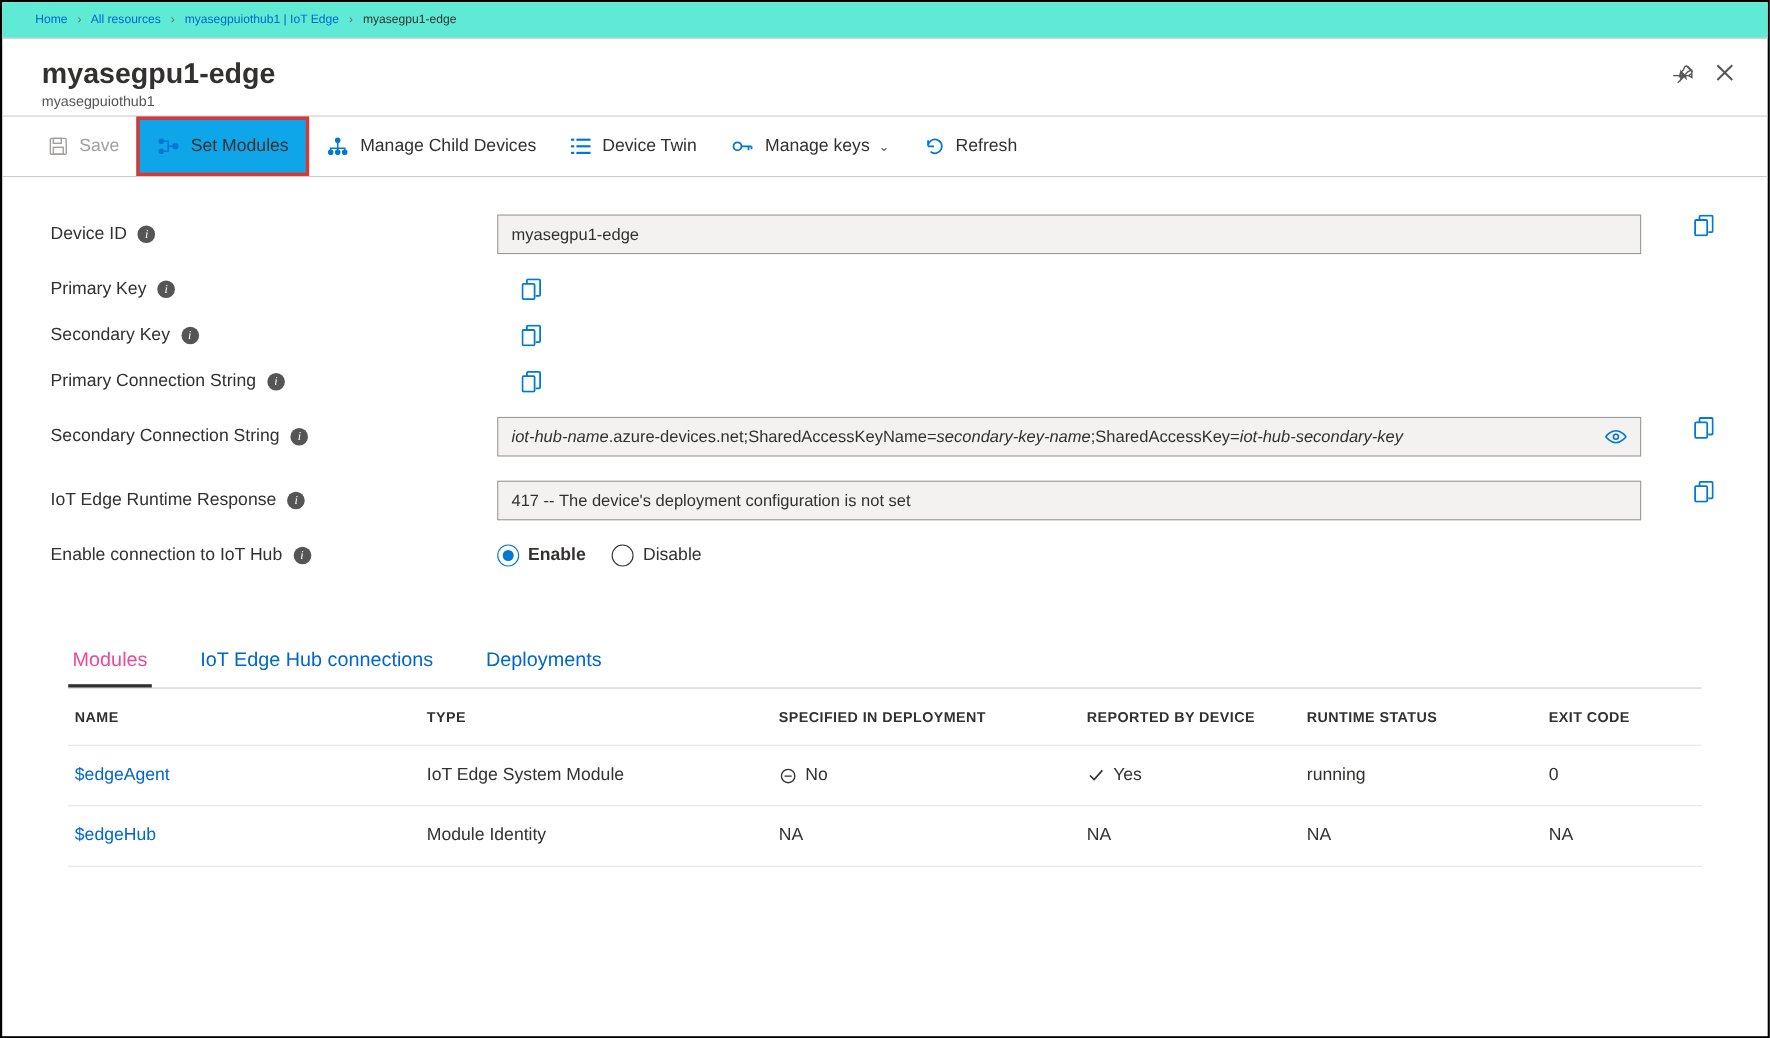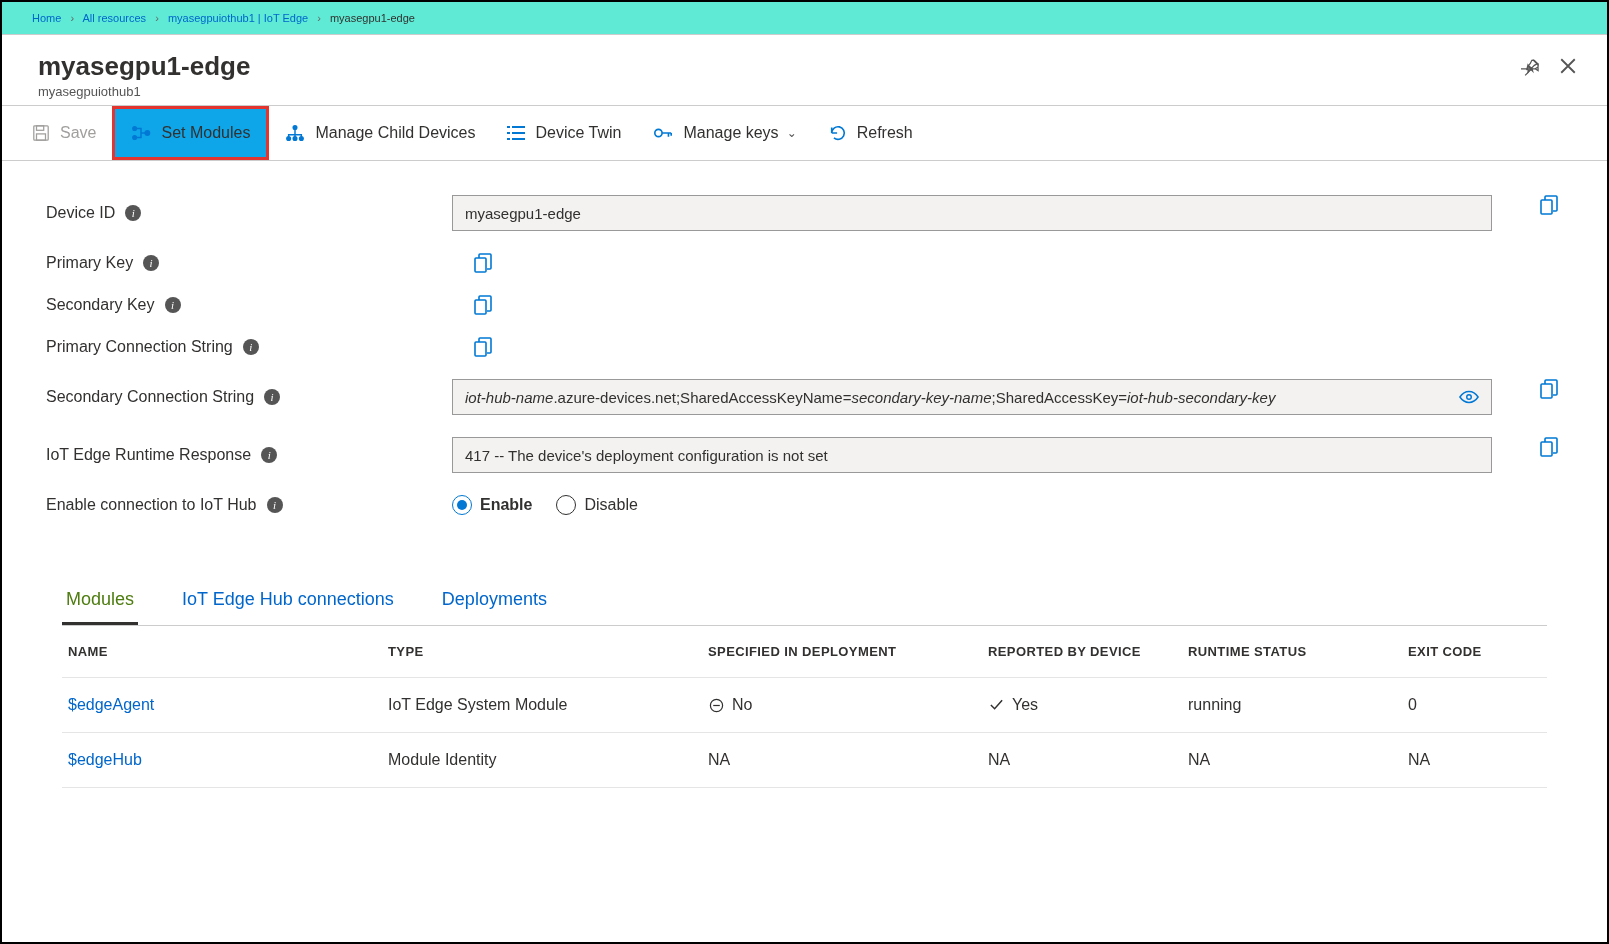--- a/index.html
+++ b/index.html
@@ -13,21 +13,21 @@
   .breadcrumb .current { color: #323130; }
 
   
   .header { padding: 16px 30px 6px 36px; display: flex; justify-content: space-between; align-items: flex-start; }
   .header h1 { font-size: 26px; font-weight: 600; }
   .header .sub { font-size: 13px; color: #555; margin-top: 2px; }
   .header-actions { display: flex; gap: 18px; font-size: 20px; color: #555; padding-top: 6px; }
   .header-actions span { cursor: pointer; }
 
   
-  .toolbar { display: flex; align-items: center; border-top: 1px solid #ccc; border-bottom: 1px solid #ccc; padding: 0 14px; height: 56px; gap: 0; }
+  .toolbar { display: flex; align-items: center; border-top: 1px solid #ccc; border-bottom: 1px solid #ccc; padding: 0 26px; height: 56px; gap: 0; }
   .tbtn { display: flex; align-items: center; gap: 10px; padding: 0 16px; height: 100%; cursor: pointer; font-size: 16px; color: #323130; }
   .tbtn.disabled { color: #a19f9d; cursor: default; }
   .tbtn.highlight { border: 3px solid #e3342f; background: #0ea5e9; }
   .tbtn .ticon { color: #0078d4; font-size: 18px; display: inline-flex; }
   .tbtn.disabled .ticon { color: #a19f9d; }
   .tbtn .chev { font-size: 12px; color: #555; margin-left: -2px; }
 
   
   .props { padding: 34px 44px 10px 44px; }
   .prow { display: flex; margin-bottom: 22px; gap: 26px; }
@@ -41,21 +41,21 @@
 
   .radio-row { display: flex; gap: 24px; align-items: center; }
   .radio { width: 20px; height: 20px; border: 1.5px solid #323130; border-radius: 50%; display: inline-flex; align-items: center; justify-content: center; margin-right: 8px; }
   .radio.sel { border-color: #0078d4; }
   .radio.sel::after { content: ""; width: 10px; height: 10px; background: #0078d4; border-radius: 50%; }
   .rlabel { font-size: 16px; }
 
   
   .tabs { display: flex; gap: 40px; border-bottom: 1px solid #ccc; margin: 30px 60px 0 60px; font-size: 18px; }
   .tab { padding: 12px 4px; cursor: pointer; color: #0066cc; }
-  .tab.active { color: #4d7c0f; border-bottom: 3px solid #323130; font-weight: 400; }
+  .tab.active { color: #ec4899; border-bottom: 3px solid #323130; font-weight: 400; }
 
   
   .mtable { margin: 0 60px; }
   .mhead, .mrow { display: flex; align-items: center; border-bottom: 1px solid #e5e5e5; padding: 18px 6px; }
   .mhead { font-weight: 600; font-size: 13px; letter-spacing: 0.4px; color: #323130; }
   .mrow { font-size: 16px; }
   .c-name { flex: 0 0 320px; }
   .c-type { flex: 0 0 320px; }
   .c-spec { flex: 0 0 280px; display: flex; align-items: center; gap: 8px; }
   .c-rep  { flex: 0 0 200px; display: flex; align-items: center; gap: 8px; }

